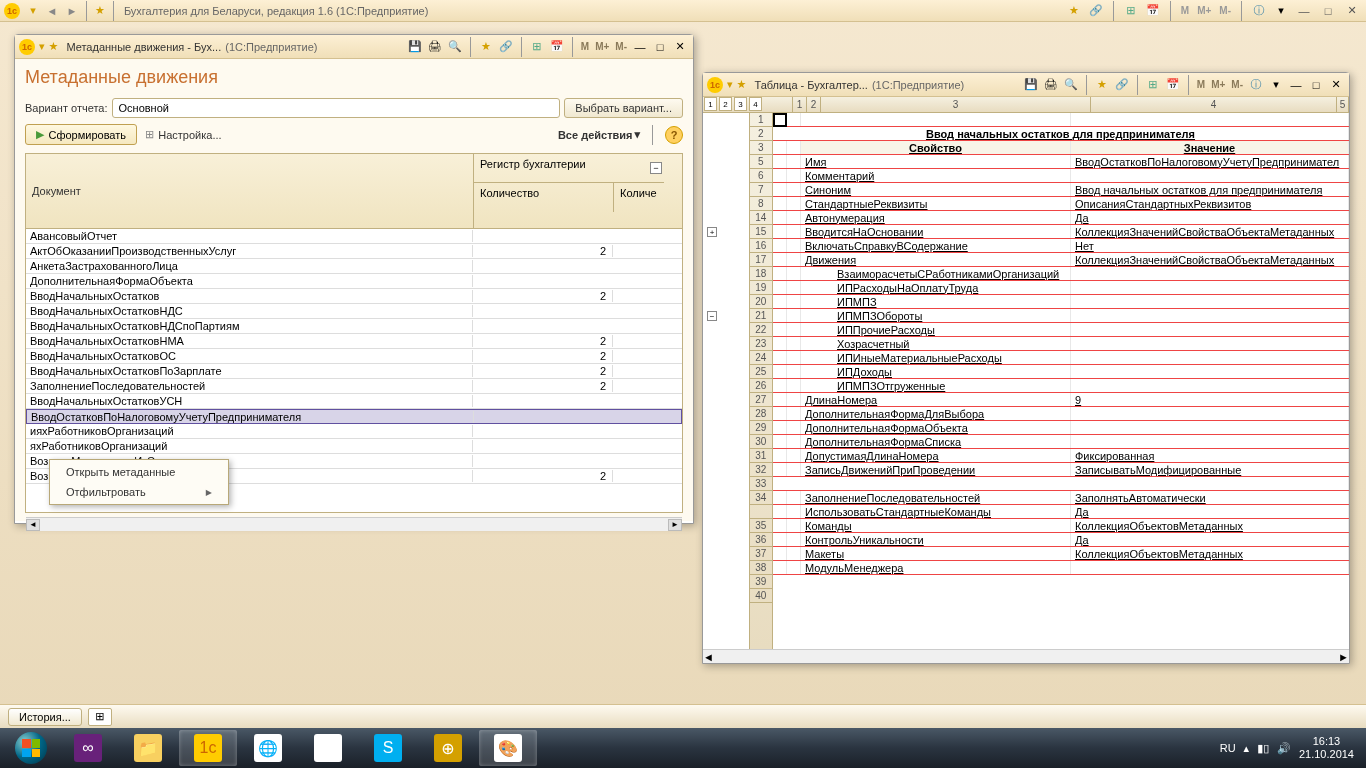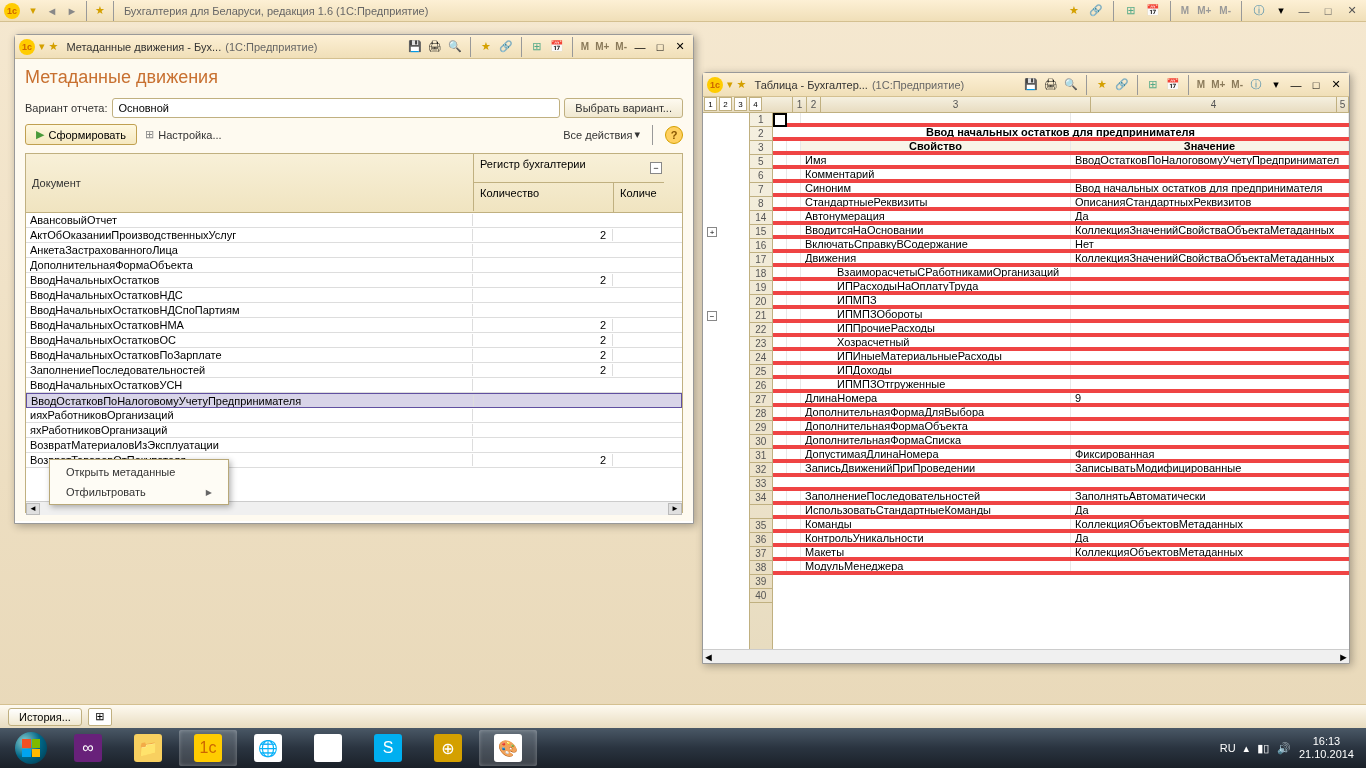--- a/index.html
+++ b/index.html
@@ -30,28 +30,28 @@
 .win1-body { padding: 8px 10px; background: #fefaf0; }
 .win1-title { font-size: 18px; color: #c87030; font-weight: normal; margin-bottom: 10px; }
 .variant-row { display: flex; align-items: center; gap: 4px; margin-bottom: 6px; }
 .variant-row label { color: #333; }
 .variant-input { flex: 1; border: 1px solid #c0b080; border-radius: 3px; padding: 2px 6px; background: #fff; height: 20px; }
 .variant-btn { border: 1px solid #c0b080; border-radius: 3px; padding: 2px 10px; background: linear-gradient(to bottom, #fefaf0, #f0e8d0); color: #333; height: 20px; }
 .action-row { display: flex; align-items: center; gap: 8px; margin-bottom: 8px; }
 .form-btn { border: 1px solid #c0a050; border-radius: 3px; padding: 3px 10px; background: linear-gradient(to bottom, #fff8e0, #f5e8c0); display: flex; align-items: center; gap: 4px; }
 .form-btn .play { color: #4a9a3a; }
 .settings-btn { display: flex; align-items: center; gap: 4px; color: #333; }
-.all-actions { margin-left: auto; color: #333; display: flex; align-items: center; gap: 2px; }
+.all-actions { margin-left: auto; color: #333; display: flex; align-items: center; gap: 2px; font-weight: bold; }
 .help-btn { width: 18px; height: 18px; border-radius: 50%; background: #ffd060; border: 1px solid #d4a000; display: inline-flex; align-items: center; justify-content: center; color: #885500; font-weight: bold; }
 
 
 .grid-wrap { border: 1px solid #c0b080; background: #fff; height: 360px; position: relative; }
 .grid-header { display: flex; background: linear-gradient(to bottom, #f8f0d8, #f0e4c0); border-bottom: 1px solid #c0b080; }
 .gh-cell { border-right: 1px solid #c0b080; padding: 4px 6px; color: #333; display: flex; align-items: center; }
-.gh-doc { width: 448px; height: 57px; }
+.gh-doc { width: 448px; height: 74px; }
 .gh-reg-group { width: 190px; display: flex; flex-direction: column; }
 .gh-reg { height: 29px; border-bottom: 1px solid #c0b080; padding: 4px 6px; }
 .gh-sub { display: flex; height: 29px; }
 .gh-qty { width: 140px; border-right: 1px solid #c0b080; padding: 4px 6px; }
 .gh-nalog { padding: 4px 6px; flex: 1; }
 .collapse-box { position: absolute; top: 8px; right: 20px; width: 12px; height: 12px; border: 1px solid #888; display: flex; align-items: center; justify-content: center; font-size: 9px; background: #fff; }
 
 .grid-body { overflow-y: hidden; height: 288px; }
 .grid-row { display: flex; border-bottom: 1px solid #ddd; height: 15px; align-items: center; }
 .grid-row.selected { background: #d8d4e8; border: 1px solid #6050a0; }
@@ -70,21 +70,21 @@
 
 .win2-body { background: #fff; }
 .sheet-tabs { height: 16px; background: linear-gradient(to bottom, #f5f0e0, #e8dcc0); display: flex; border-bottom: 1px solid #c0b080; }
 .sheet-tab { width: 14px; height: 14px; border: 1px solid #c0b080; margin: 0 1px; background: #fff; display: inline-flex; align-items: center; justify-content: center; font-size: 8px; }
 .col-headers { display: flex; height: 16px; background: linear-gradient(to bottom, #f5f0e0, #e8dcc0); border-bottom: 1px solid #c0b080; }
 .col-corner { width: 30px; border-right: 1px solid #c0b080; }
 .col-h { border-right: 1px solid #c0b080; text-align: center; color: #555; font-size: 10px; display: flex; align-items: center; justify-content: center; }
 .row-nums { width: 30px; background: linear-gradient(to bottom, #f5f0e0, #e8dcc0); border-right: 1px solid #c0b080; }
 .row-num { height: 14px; border-bottom: 1px solid #c0b080; text-align: center; color: #555; font-size: 10px; display: flex; align-items: center; justify-content: center; }
 .sheet-cells { flex: 1; position: relative; }
-.sheet-row { display: flex; height: 14px; border-bottom: 4px solid #ef4444; }
+.sheet-row { display: flex; height: 14px; border-bottom: 1px solid #ef4444; text-decoration: underline; }
 .cell { border-right: 1px solid #e8e8e8; padding: 0 4px; overflow: hidden; white-space: nowrap; display: flex; align-items: center; }
 .c1 { width: 14px; }
 .c2 { width: 14px; }
 .c3 { width: 270px; }
 .c4 { width: 278px; }
 .header-cell { font-weight: bold; text-align: center; background: #f8f4e8; }
 .active-cell { position: absolute; border: 2px solid #000; background: #fff; }
 .outline-btn { position: absolute; width: 10px; height: 10px; border: 1px solid #888; display: flex; align-items: center; justify-content: center; font-size: 8px; background: #fff; }
 .sheet-scroll-h { height: 14px; background: #f0f0f0; border-top: 1px solid #ccc; display: flex; align-items: center; position: relative; }
 

